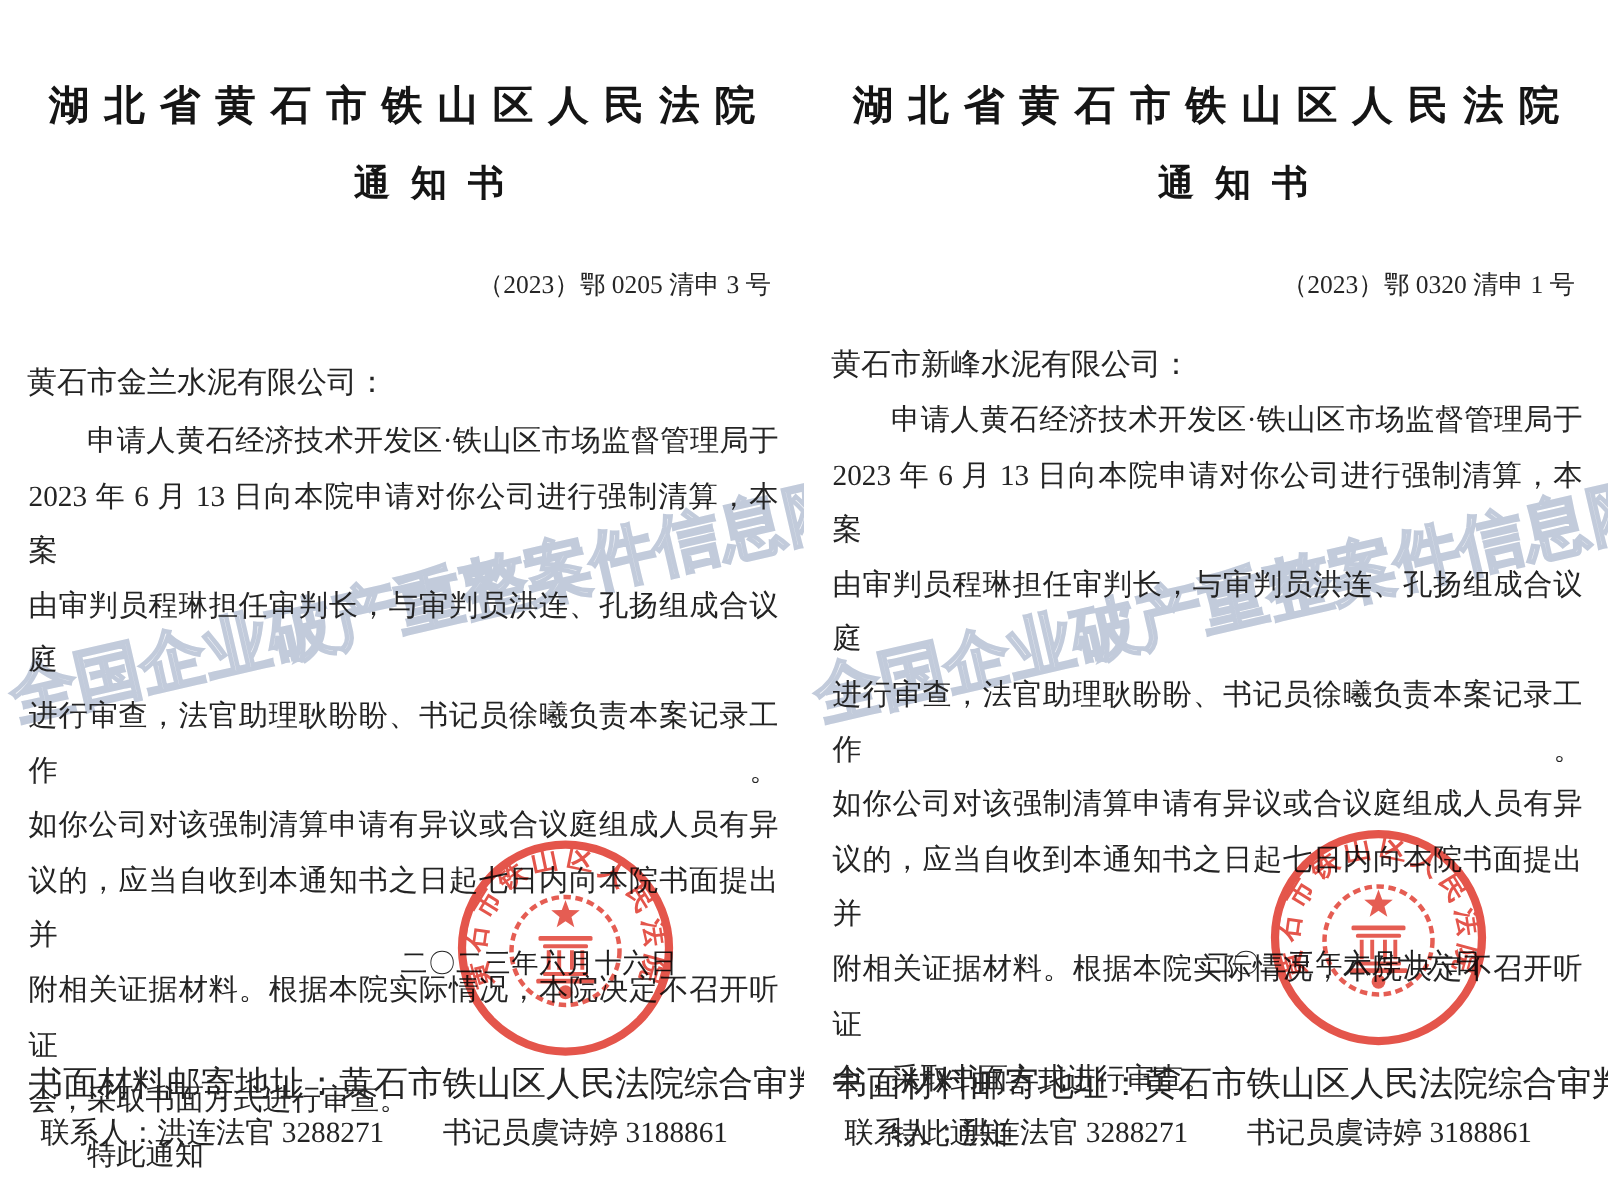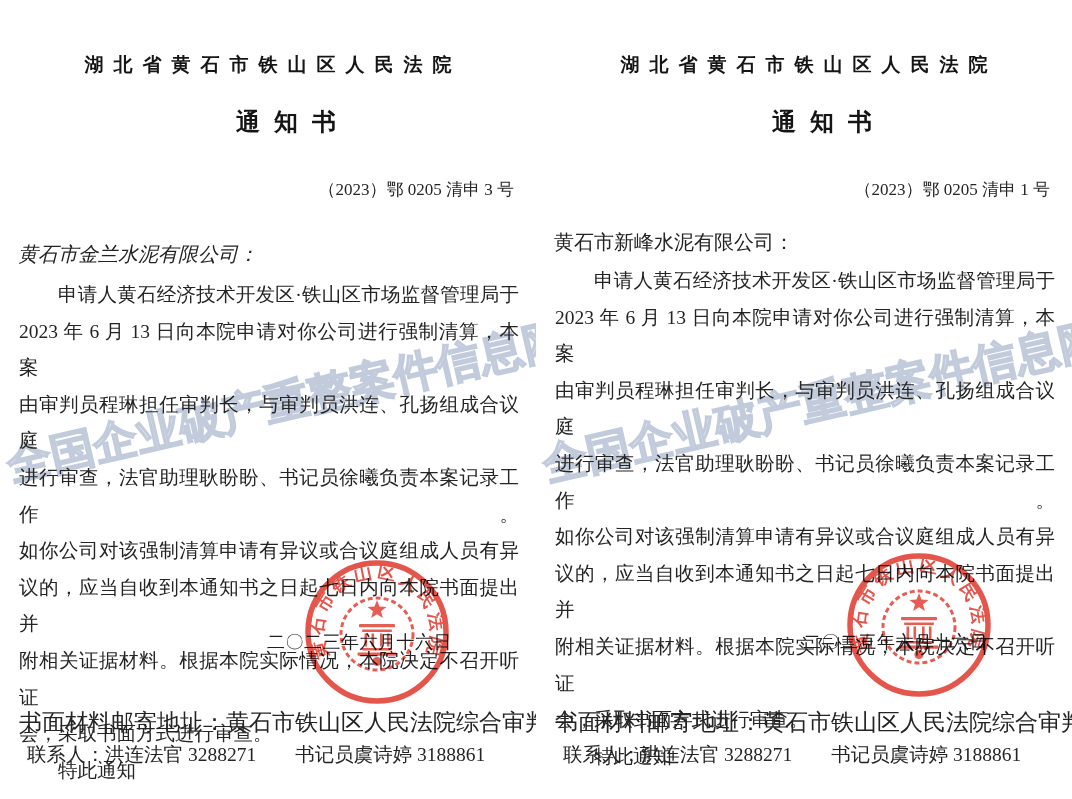--- a/index.html
+++ b/index.html
@@ -17,37 +17,37 @@
     transform:rotate(-13deg);transform-origin:left center;
     font-family:"Liberation Sans","DejaVu Sans",sans-serif;
     font-size:44px;font-weight:700;line-height:58px;white-space:nowrap;
     color:rgba(208,216,230,0.25);
     -webkit-text-stroke:1.6px var(--wm-color,#c2cbdb);
     letter-spacing:0px;
   }
 
   .court-name{
     position:absolute;top:52px;left:0;right:0;z-index:1;text-align:center;
-    font-size:19px;font-weight:700;letter-spacing:10px;padding-left:10px;color:#151515;
+    font-size:27px;font-weight:700;letter-spacing:10px;padding-left:10px;color:#151515;
     white-space:nowrap;
   }
   .doc-title{
     position:absolute;top:106px;left:0;right:0;z-index:1;text-align:center;
     font-size:24px;font-weight:700;letter-spacing:14px;padding-left:14px;color:#151515;
     white-space:nowrap;
     margin-left:36px;
   }
   .case-no{
     position:absolute;top:178px;right:22px;z-index:1;
     font-size:17px;color:#262626;white-space:nowrap;text-align:right;
   }
   .addressee{
     position:absolute;left:18px;z-index:1;font-size:20px;color:#232323;white-space:nowrap;
   }
-  .page-left  .addressee{top:241px;font-style:italic;}
+  .page-left  .addressee{top:241px;}
   .page-right .addressee{top:229px;}
 
   .body-text{
     position:absolute;left:19px;right:17px;z-index:1;
     font-size:19.5px;line-height:36.6px;color:#242424;
   }
   .page-left  .body-text{top:277px;}
   .page-right .body-text{top:263px;}
   .bline{text-align:justify;text-align-last:justify;}
   .bline.first{text-indent:2em;}
@@ -117,21 +117,21 @@
         <rect x="58.5" y="98.5" width="39" height="3.2" rx="1"></rect>
         <circle cx="78" cy="107.5" r="4.6"></circle>
       </g>
     </svg>
   </div>
 
   <div class="page page-right">
     <div class="watermark">全国企业破产重整案件信息网</div>
     <div class="court-name">湖北省黄石市铁山区人民法院</div>
     <div class="doc-title">通知书</div>
-    <div class="case-no">（2023）鄂 0205 清申 1 号</div>
+    <div class="case-no">（2023）鄂 0320 清申 1 号</div>
     <div class="addressee">黄石市新峰水泥有限公司：</div>
     <div class="body-text">
       <div class="bline first">申请人黄石经济技术开发区·铁山区市场监督管理局于</div>
       <div class="bline">2023 年 6 月 13 日向本院申请对你公司进行强制清算，本案</div>
       <div class="bline">由审判员程琳担任审判长，与审判员洪连、孔扬组成合议庭</div>
       <div class="bline">进行审查，法官助理耿盼盼、书记员徐曦负责本案记录工作。</div>
       <div class="bline">如你公司对该强制清算申请有异议或合议庭组成人员有异</div>
       <div class="bline">议的，应当自收到本通知书之日起七日内向本院书面提出并</div>
       <div class="bline">附相关证据材料。根据本院实际情况，本院决定不召开听证</div>
       <div class="bline last">会，采取书面方式进行审查。</div>

